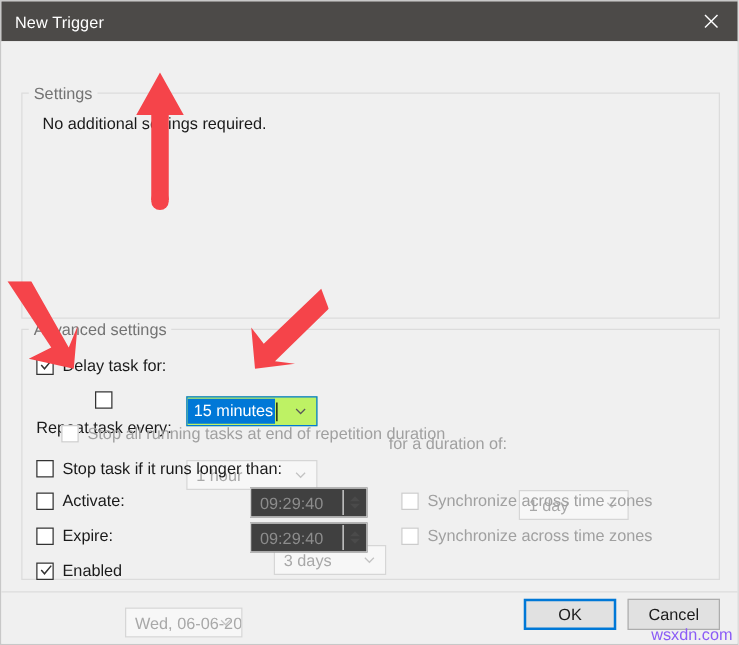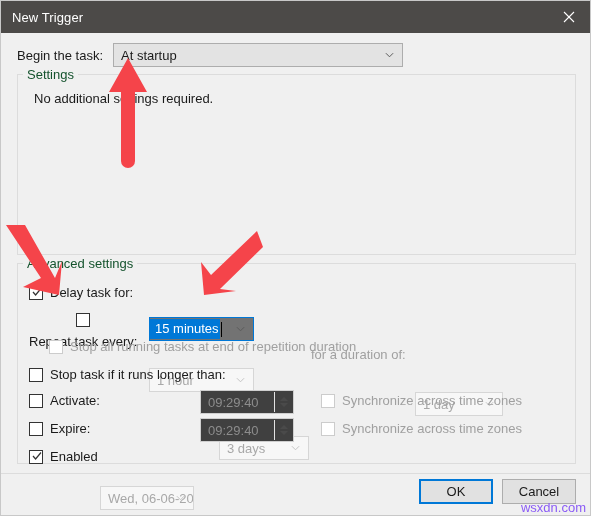--- a/index.html
+++ b/index.html
@@ -93,21 +93,21 @@
   }
   .combo .chev {
     position: absolute;
     right: 8px;
     top: 50%;
     transform: translateY(-50%);
     width: 9px; height: 9px;
     pointer-events: none;
   }
   .combo.disabled { background: #f7f7f7; border: 1px solid #d6d6d6; color: #a8a8a8; }
-  .combo.focusbox { border: 1px solid #0078d7; background: #737373; padding-left: 0; }
+  .combo.focusbox { border: 1px solid #0078d7; background: #bef264; padding-left: 0; }
 
   .sel-text {
     background: #0078d7;
     color: #ffffff;
     padding: 1px 1px 2px 5px;
     font-size: 13px;
     line-height: 17px;
   }
   .caret {
     display: inline-block;
@@ -123,21 +123,21 @@
     position: absolute;
     box-sizing: border-box;
     border: 1px solid #dcdcdc;
     background: transparent;
   }
   .group-title {
     position: absolute;
     background: #f0f0f0;
     padding: 0 4px;
     font-size: 13px;
-    color: #14532d;
+    color: #737373;
     user-select: none;
     white-space: nowrap;
   }
 
   
   .cb {
     box-sizing: border-box;
     width: 14px; height: 14px;
     border: 1px solid #333333;
     background: #ffffff;
@@ -238,29 +238,20 @@
     <div class="close-btn">
       <svg width="12" height="12" viewBox="0 0 12 12" aria-hidden="true">
         <line x1="1" y1="1" x2="11" y2="11" stroke="#ffffff" stroke-width="1.1"></line>
         <line x1="11" y1="1" x2="1" y2="11" stroke="#ffffff" stroke-width="1.1"></line>
       </svg>
     </div>
   </div>
 
   <div class="client">
 
-    <div class="row-begin">
-      <span class="lbl">Begin the task:</span>
-      <div class="combo" style="width:290px; margin-left:10px;">
-        <span>At startup</span>
-        <svg class="chev" viewBox="0 0 10 10">
-          <polyline points="1,3 5,7 9,3" fill="none" stroke="#5a5a5a" stroke-width="1.1"></polyline>
-        </svg>
-      </div>
-    </div>
 
     <div class="group" style="left:16px; top:41px; width:559px; height:181px;"></div>
     <div class="group-title" style="left:22px; top:34px;">Settings</div>
     <div class="lbl" style="position:absolute; left:33px; top:58px;">No additional settings required.</div>
 
     <div class="group" style="left:16px; top:230px; width:559px; height:201px;"></div>
     <div class="group-title" style="left:22px; top:223px;">Advanced settings</div>
 
     <div class="cbrow" style="left:28px; top:252px;">
       <span class="cb">

